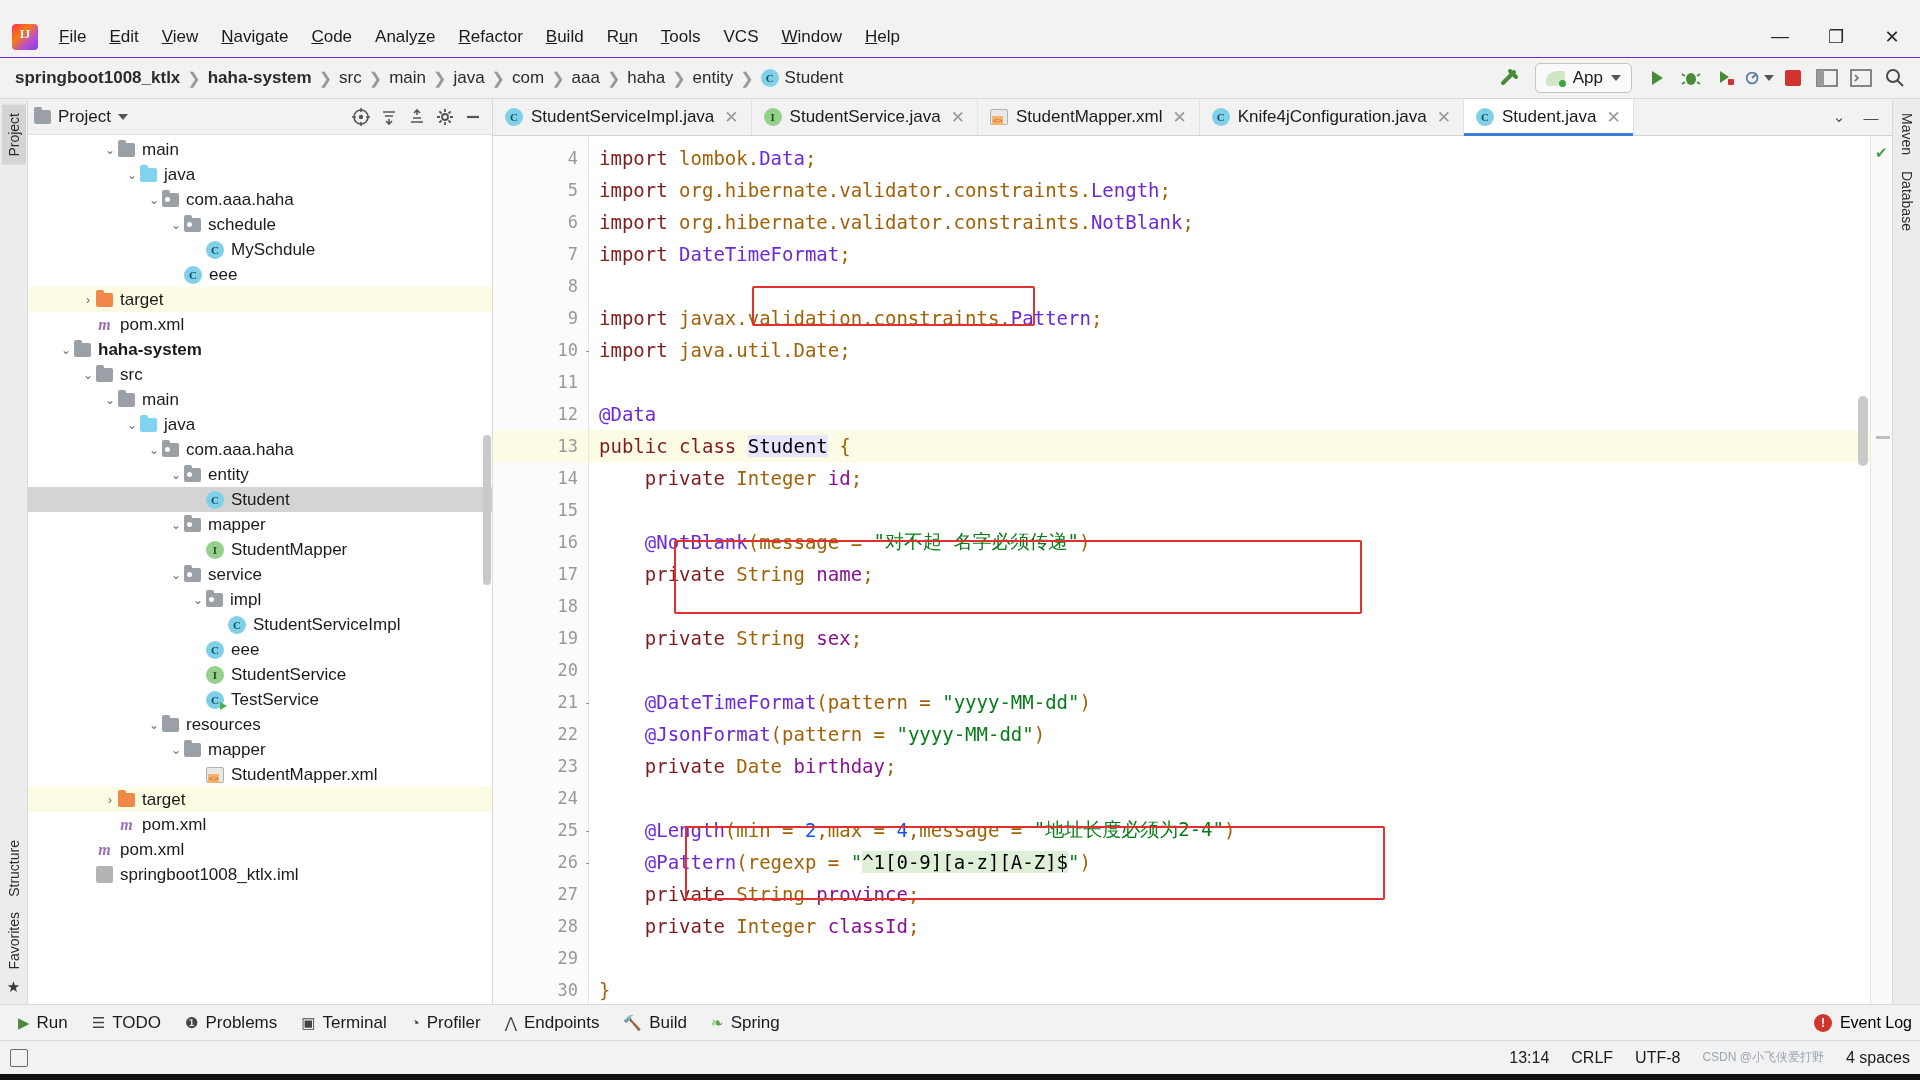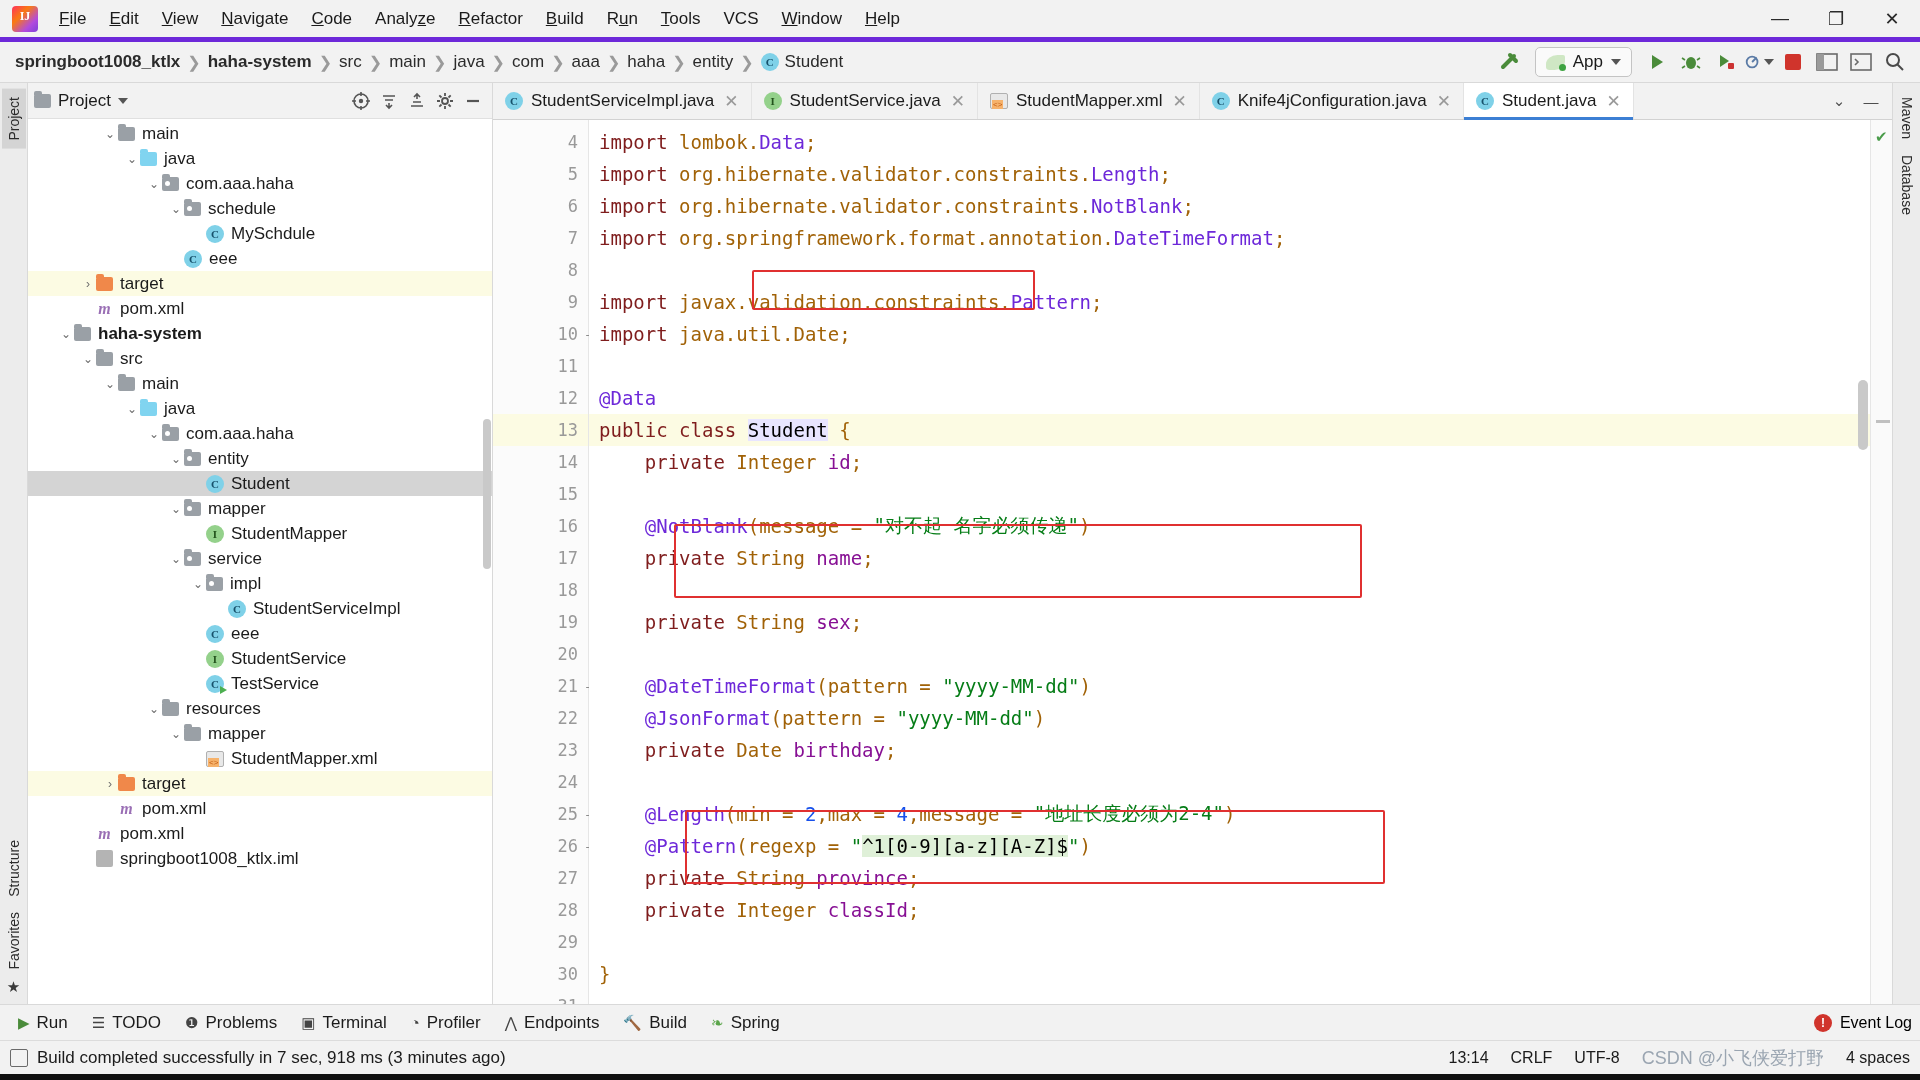--- a/index.html
+++ b/index.html
@@ -8,22 +8,22 @@
     font-family: "Liberation Sans", sans-serif;
     background: #f2f2f2;
     overflow: hidden;
     -webkit-font-smoothing: antialiased;
   }
   .app { width: 1920px; height: 1080px; display: flex; flex-direction: column; background:#f2f2f2; }
 
   
   .titlebar {
     height: 42px; display: flex; align-items: center;
-    background: #f2f2f2; border-bottom: 5px solid #6d28d9;
-    position: relative; flex: 0 0 42px;
+    background: #f2f2f2; border-bottom: 1px solid #6d28d9;
+    position: relative; flex: 0 0 42px; margin-top: 16px;
   }
   .ij-logo {
     width: 26px; height: 26px; margin-left: 12px; margin-right: 10px;
     border-radius: 4px; position: relative; flex: none;
     background: linear-gradient(135deg,#fe315d 0%,#f97a12 35%,#b24bdd 72%,#7d42d8 100%);
     overflow:hidden;
   }
   .ij-logo::after {
     content: "IJ"; position: absolute; left: 0; right: 0; top: 3px;
     text-align: center; color: #fff; font-size: 12px; font-weight: bold;
@@ -251,21 +251,21 @@
   }
   .tbar-right { margin-left: auto; display:flex; align-items:center; gap:8px; }
   .evt-dot { width: 18px;height:18px;border-radius:50%;background:#d0342c;color:#fff;font-size:12px;
     display:flex;align-items:center;justify-content:center;font-weight:bold; }
   .status-bar {
     height: 34px; display: flex; align-items: center; background: #f2f2f2;
     border-top: 1px solid #dcdcdc; padding: 0 10px; font-size: 17px; color: #1b1b1b; flex: none;
   }
   .sb-ico { width: 18px;height:18px;border:1.5px solid #6a6a6a;border-radius:2px;margin-right:9px;flex:none; }
   .sb-right { margin-left: auto; display: flex; align-items: center; gap: 22px; font-size:16px; }
-  .wm { color:#9aa5b1; font-size:18px; }
+  .wm { color:#9aa5b1; font-size:12px; }
   .bottom-black { height: 6px; background: #111; flex: none; }
 </style>
 </head>
 <body>
 
 <div class="app">
 
   <div class="titlebar">
     <div class="ij-logo"></div>
     <div class="menu">
@@ -700,21 +700,21 @@
               <span>30</span>
             </div>
             <div class="gline">
               <span>31</span>
             </div>
           </div>
         <div class="code" id="code">
             <div class="cline"><span class="kw">import </span><span class="plain">lombok.</span><span class="ann">Data</span><span class="plain">;</span></div>
             <div class="cline"><span class="kw">import </span><span class="plain">org.hibernate.validator.constraints.</span><span class="ann">Length</span><span class="plain">;</span></div>
             <div class="cline"><span class="kw">import </span><span class="plain">org.hibernate.validator.constraints.</span><span class="ann">NotBlank</span><span class="plain">;</span></div>
-            <div class="cline"><span class="kw">import </span><span class="plain">org.springframework.format.annotation.</span><span class="ann">DateTimeFormat</span><span class="plain">;</span></div>
+            <div class="cline"><span class="kw">import </span><span class="ann">DateTimeFormat</span><span class="plain">;</span></div>
             <div class="cline">&nbsp;</div>
             <div class="cline"><span class="kw">import </span><span class="plain">javax.validation.constraints.</span><span class="ann">Pattern</span><span class="plain">;</span></div>
             <div class="cline"><span class="kw">import </span><span class="plain">java.util.</span><span class="plain">Date</span><span class="plain">;</span></div>
             <div class="cline">&nbsp;</div>
             <div class="cline"><span class="ann">@Data</span></div>
             <div class="cline cur"><span class="kw">public class </span><span class="cls-hl">Student</span><span class="plain"> {</span></div>
             <div class="cline"><span class="kw">    private </span><span class="plain">Integer </span><span class="fld">id</span><span class="plain">;</span></div>
             <div class="cline">&nbsp;</div>
             <div class="cline"><span class="plain">    </span><span class="ann">@NotBlank</span><span class="plain">(message = </span><span class="str">"对不起 名字必须传递"</span><span class="plain">)</span></div>
             <div class="cline"><span class="kw">    private </span><span class="plain">String </span><span class="fld">name</span><span class="plain">;</span></div>
@@ -785,21 +785,20 @@
         <span>Spring</span>
       </div>
       <div class="tbar-right">
       <span class="evt-dot">!</span>
       <span>Event Log</span>
     </div>
   </div>
 
   <div class="status-bar">
     <span class="sb-ico"></span>
-    <span>Build completed successfully in 7 sec, 918 ms (3 minutes ago)</span>
     <span class="sb-right">
       <span>13:14</span>
       <span>CRLF</span>
       <span>UTF-8</span>
       <span class="wm">CSDN @小飞侠爱打野</span>
       <span>4 spaces</span>
     </span>
   </div>
 
   <div class="bottom-black"></div>

